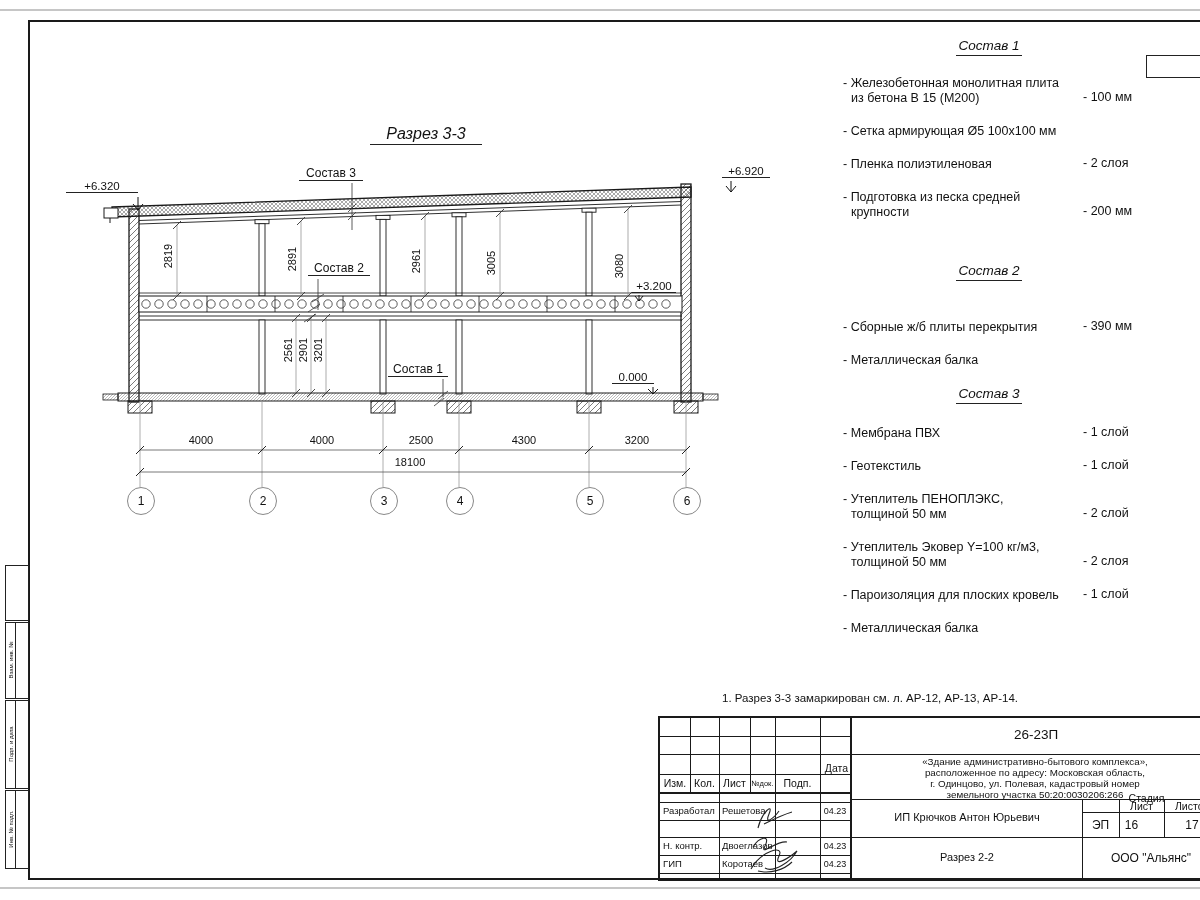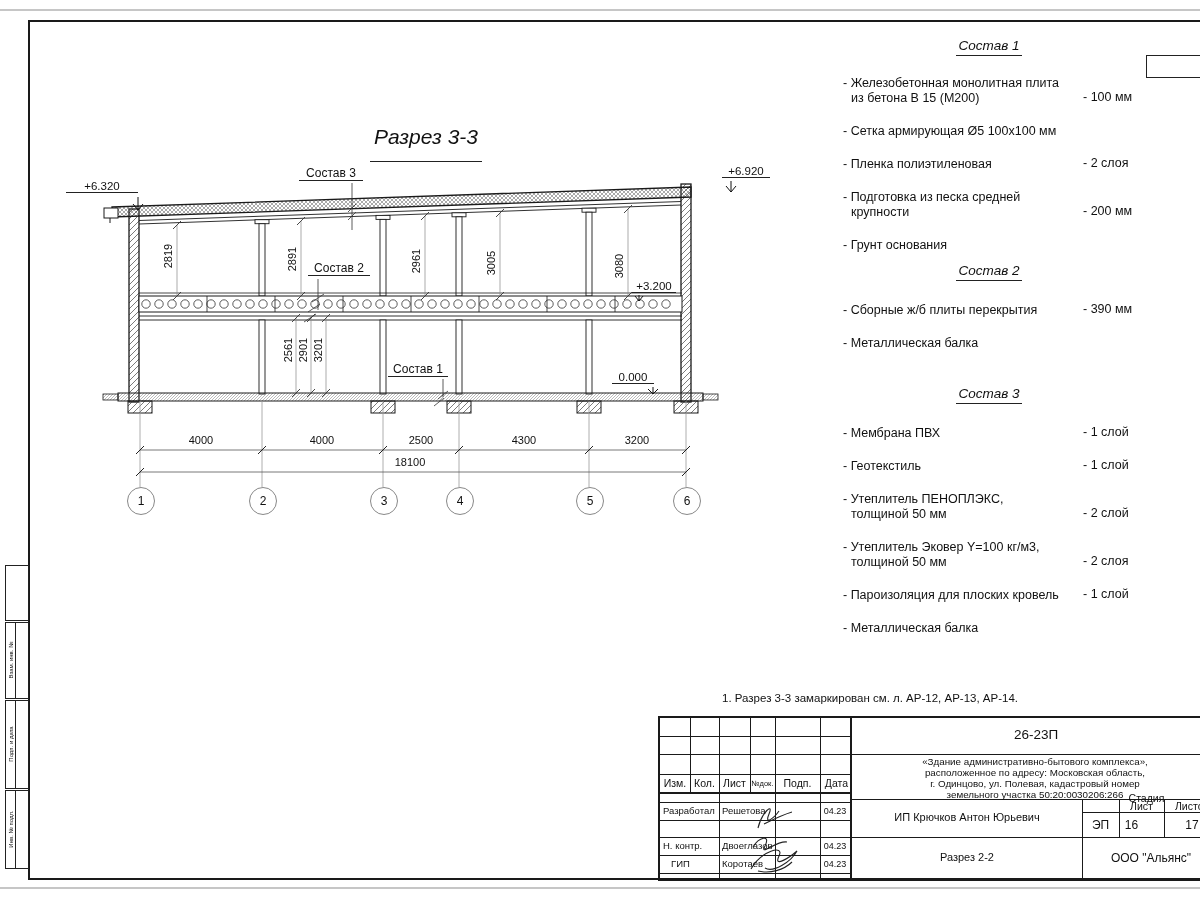--- a/index.html
+++ b/index.html
@@ -4,21 +4,21 @@
 <style>
   html,body{margin:0;padding:0;background:#fff;}
   #page{position:relative;width:1200px;height:900px;background:#fff;overflow:hidden;
         font-family:"Liberation Sans",sans-serif;color:#111;}
   .abs{position:absolute;}
   .edge{position:absolute;left:0;width:1200px;height:2px;background:#c6c6c6;}
   #frame{position:absolute;left:28px;top:20px;width:1210px;height:856px;border:2px solid #1a1a1a;}
   #cornerbox{position:absolute;left:1146px;top:55px;width:80px;height:21px;border:1.5px solid #222;}
   svg{position:absolute;left:0;top:0;}
   
-  .ttl{font-style:italic;font-size:21px;text-align:center;border-bottom:1px solid #222;padding-bottom:12px;}
+  .ttl{font-style:italic;font-size:16px;text-align:center;border-bottom:1px solid #222;padding-bottom:1px;}
   .elev{font-size:11.5px;text-align:center;border-bottom:1px solid #222;padding-bottom:0px;}
   .slabel{font-size:12px;text-align:center;border-bottom:1px solid #222;padding-bottom:0px;}
   .vdim{width:40px;height:12px;font-size:11px;display:flex;align-items:center;justify-content:center;
         transform:rotate(-90deg);}
   .hdim{width:50px;font-size:11px;text-align:center;}
   .axis{width:26px;height:26px;border:1px solid #888;border-radius:50%;display:flex;
         align-items:center;justify-content:center;font-size:12px;background:#fff;}
   
   .slist{position:absolute;left:830px;width:318px;font-size:12.5px;line-height:15px;}
   .slist h3{font-style:italic;font-size:13.5px;font-weight:normal;margin:0 auto;width:fit-content;
@@ -319,28 +319,25 @@
       </div>
     <div class="item">
       <div>- Пленка полиэтиленовая</div>
       <div class="val">-  2 слоя</div>
       </div>
     <div class="item">
       <div>- Подготовка из песка средней</div>
         <div class="l2">крупности</div>
       <div class="val">- 200 мм</div>
       </div>
-    <div class="item">
-      <div>- Грунт основания</div>
-      </div>
   </div>
 
   <div class="slist" style="top:263px;">
     <h3>Состав 2</h3>
-    <div class="item" style="margin-top:22px;">
+    <div class="item" style="margin-top:39px;">
       <div>- Сборные ж/б плиты перекрытия</div>
       <div class="val">- 390 мм</div>
       </div>
     <div class="item">
       <div>- Металлическая балка</div>
       </div>
   </div>
 
   <div class="slist" style="top:386px;">
     <h3>Состав 3</h3>
@@ -398,29 +395,29 @@
     <div class="tbline" style="left:190px;top:36px;width:370px;height:1px;"></div>
     <div class="tbline" style="left:190px;top:81px;width:370px;height:1px;"></div>
     <div class="tbline" style="left:422px;top:94px;width:138px;height:1px;"></div>
     <div class="tbline" style="left:190px;top:119px;width:370px;height:1px;"></div>
 
     <div class="tbt" style="left:0px;top:59px;width:30px;font-size:10.5px;">Изм.</div>
     <div class="tbt" style="left:30px;top:59px;width:29px;font-size:10.5px;">Кол.</div>
     <div class="tbt" style="left:59px;top:59px;width:31px;font-size:10.5px;">Лист</div>
     <div class="tbt" style="left:90px;top:61px;width:25px;font-size:7.5px;">№док.</div>
     <div class="tbt" style="left:115px;top:59px;width:45px;font-size:10.5px;">Подп.</div>
-    <div class="tbt" style="left:160px;top:59px;width:33px;font-size:10.5px;">Дата</div>
+    <div class="tbt" style="left:160px;top:44px;width:33px;font-size:10.5px;">Дата</div>
 
     <div class="tbt" style="left:3px;top:87px;width:56px;font-size:9.5px;text-align:left;">Разработал</div>
     <div class="tbt" style="left:62px;top:87px;width:53px;font-size:9.5px;text-align:left;">Решетова</div>
     <div class="tbt" style="left:160px;top:88px;width:30px;font-size:9px;">04.23</div>
     <div class="tbt" style="left:3px;top:122px;width:56px;font-size:9.5px;text-align:left;">Н. контр.</div>
     <div class="tbt" style="left:62px;top:122px;width:53px;font-size:9.5px;text-align:left;">Двоеглазов</div>
     <div class="tbt" style="left:160px;top:123px;width:30px;font-size:9px;">04.23</div>
-    <div class="tbt" style="left:11px;top:140px;width:56px;font-size:9.5px;text-align:left;">ГИП</div>
+    <div class="tbt" style="left:3px;top:140px;width:56px;font-size:9.5px;text-align:left;">ГИП</div>
     <div class="tbt" style="left:62px;top:140px;width:53px;font-size:9.5px;text-align:left;">Коротаев</div>
     <div class="tbt" style="left:160px;top:141px;width:30px;font-size:9px;">04.23</div>
 
     <div class="tbt" style="left:192px;top:9px;width:368px;font-size:13.5px;">26-23П</div>
     <div class="abs" style="left:192px;top:38px;width:366px;font-size:9.8px;line-height:11px;text-align:center;">
       <div>«Здание административно-бытового комплекса»,</div>
       <div>расположенное по адресу: Московская область,</div>
       <div>г. Одинцово, ул. Полевая, кадастровый номер</div>
       <div>земельного участка 50:20:0030206:266</div>
     </div>

